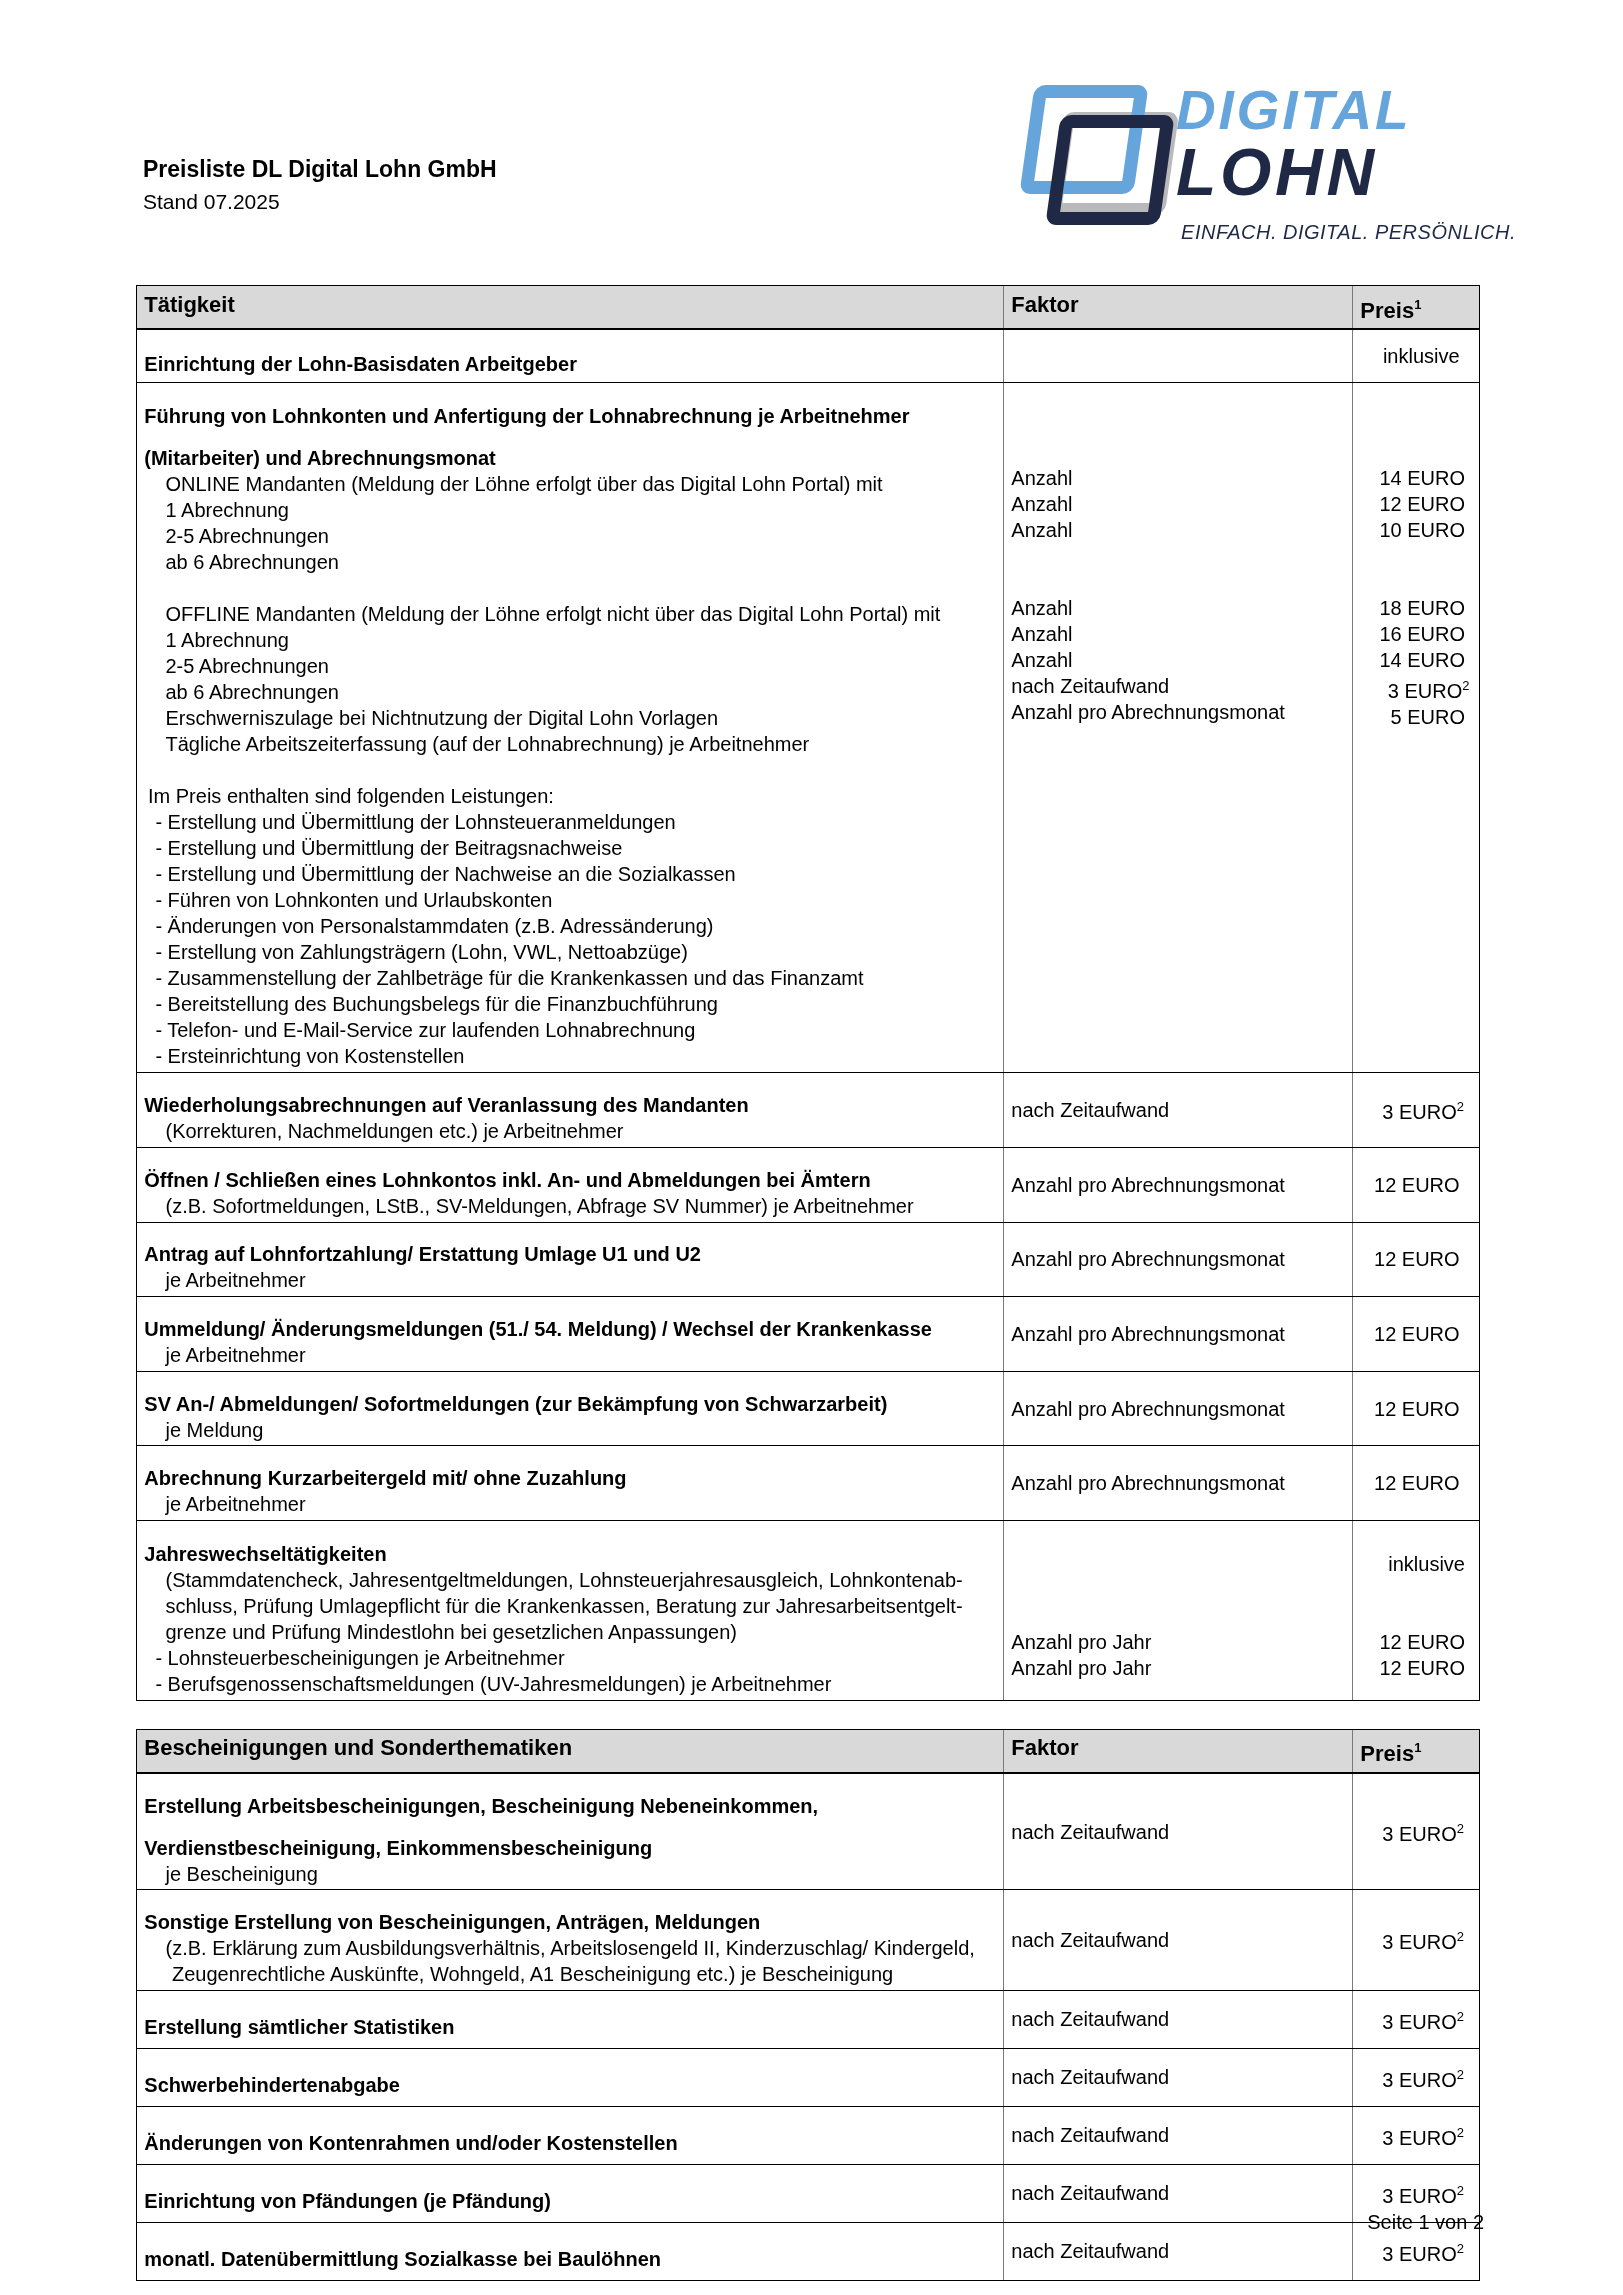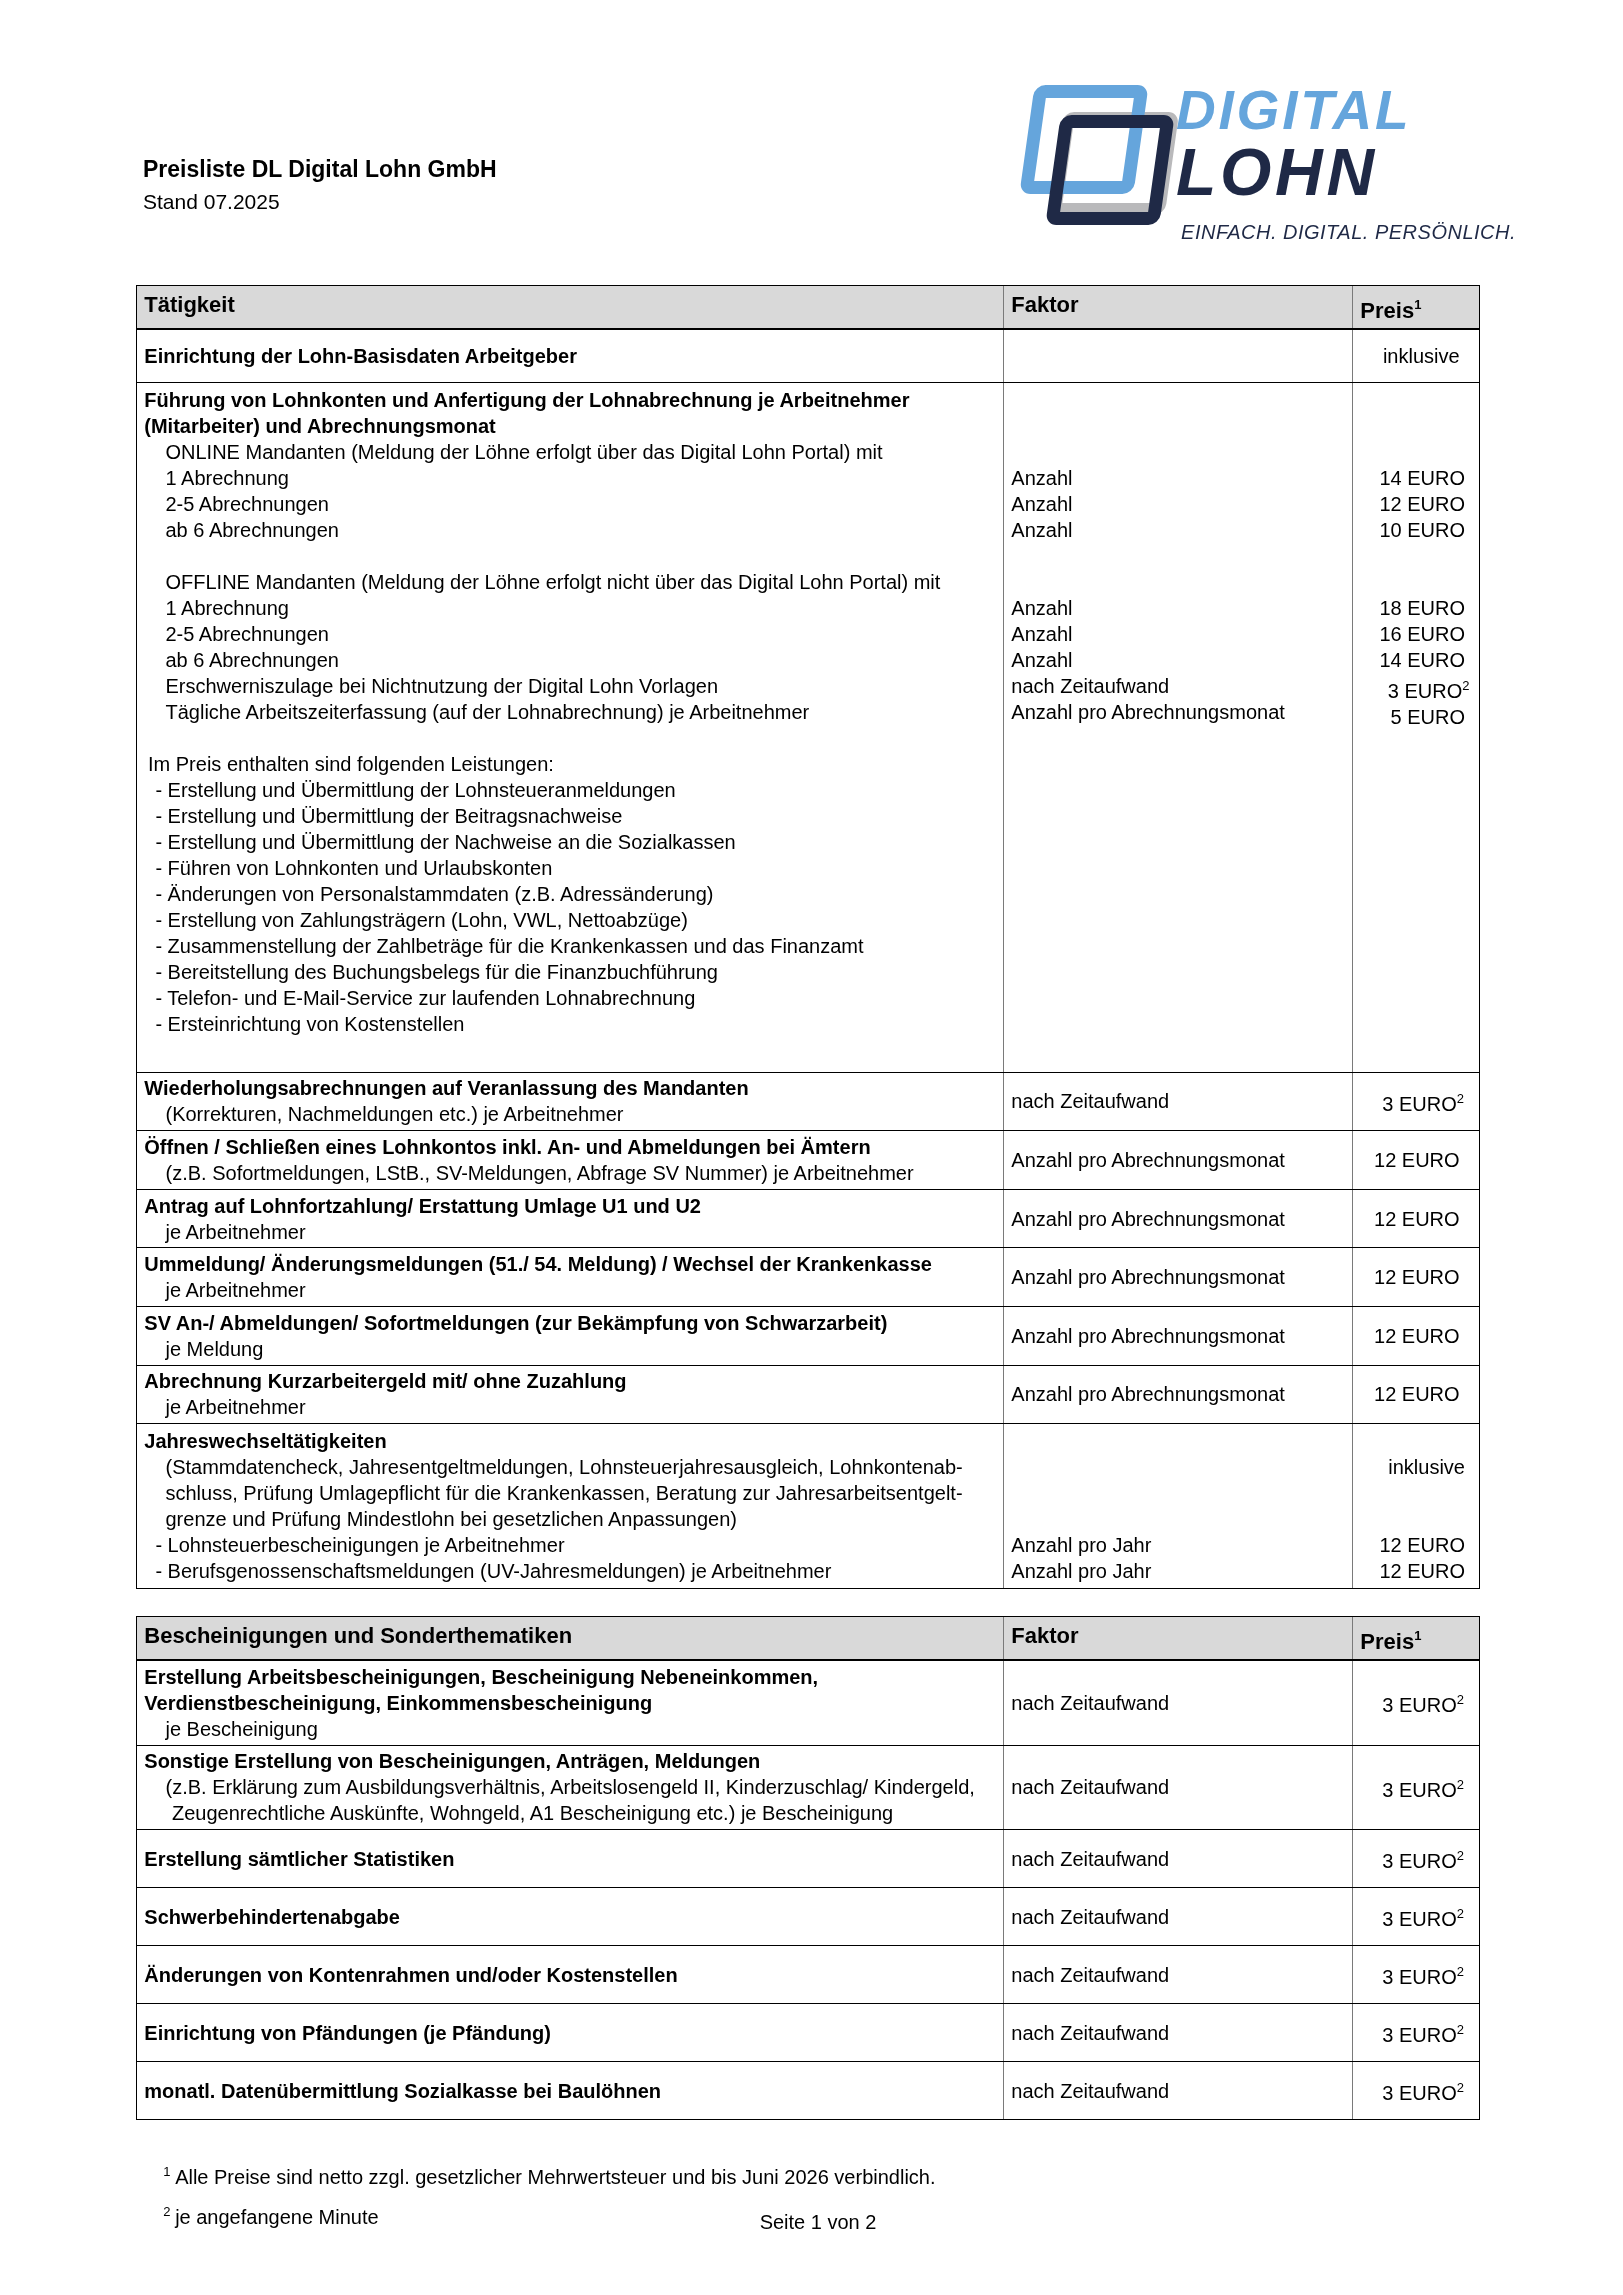--- a/index.html
+++ b/index.html
@@ -28,42 +28,42 @@
   
   .content{position:absolute;left:136px;top:285px;width:1133px;}
   .price-table{border:1.8px solid #000;width:1344px;box-sizing:border-box;margin-bottom:27.5px;background:#fff;}
   .t-row{display:grid;grid-template-columns:866px 349px 126px;border-top:1.8px solid #000;}
   .price-table .t-row:first-child{border-top:none;}
   .t-head{background:#d9d9d9;border-bottom:0.9px solid #000;}
   .t-head .c{font-weight:bold;font-size:22px;padding:4.6px 7.3px 3.7px 7.3px;line-height:27.5px;}
   .c{box-sizing:border-box;min-width:0;}
   .c2,.c3{border-left:1.8px solid #7a7a7a;}
   .ln{font-size:20px;line-height:26px;white-space:nowrap;}
-  .b{font-weight:bold;}
+  .b{font-weight:bold;margin-top:16px;}
   .ind0{padding-left:7.3px;}
   .ind1{padding-left:28.5px;}
   .ind2{padding-left:18.4px;}
   .ind3{padding-left:11px;}
   .ind4{padding-left:35px;}
   .t-multi .c1,.t-multi .c2,.t-multi .c3{padding-top:3.7px;padding-bottom:3.7px;}
   .t-multi .c2 .ln{padding-left:7.3px;}
   .t-multi .c3 .ln{padding-right:13px;text-align:right;}
   .t-simple{min-height:52px;}
   .t2 .t-simple{min-height:57px;}
   .vc{display:flex;flex-direction:column;justify-content:center;padding-top:2.8px;padding-bottom:2.8px;}
   .t-simple .c2 .ln{padding-left:7.3px;}
   .t-simple .c3 .ln{padding-right:18.4px;text-align:right;}
   .hsup{font-size:13px;vertical-align:9.2px;font-weight:bold;}
   .psup{font-size:13px;vertical-align:8.3px;display:inline-block;width:2.8px;white-space:nowrap;}
 
   
   .footnotes{margin-top:39px;padding-left:7.3px;margin-left:20px;}
   .footnote{font-size:20px;line-height:26px;margin-bottom:8.3px;}
   .fn-sup{font-size:13px;vertical-align:8.3px;margin-right:4.6px;}
-  .page-footer{position:absolute;left:146px;top:2211px;width:1344px;text-align:center;font-size:20px;}
+  .page-footer{position:absolute;left:140px;top:2211px;width:1344px;text-align:right;font-size:20px;}
 </style>
 </head>
 <body>
 
 <div class="page" style="--logo-blue: #65a5dc; --logo-navy: #1f2946; --logo-gray: #b9b9bb;">
 
   <div class="doc-header">
     <div class="doc-title">Preisliste DL Digital Lohn GmbH</div>
     <div class="doc-subtitle">Stand 07.2025</div>
   </div>

